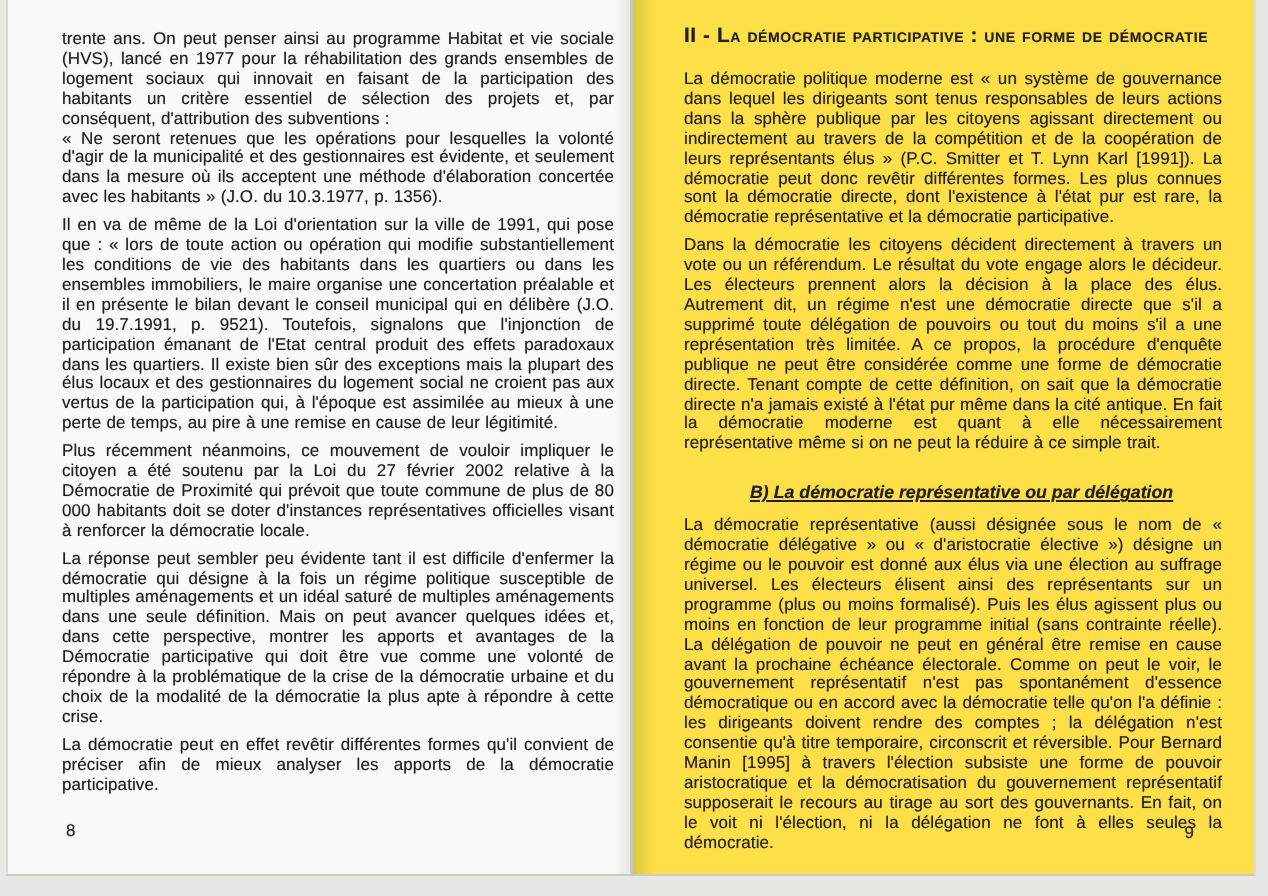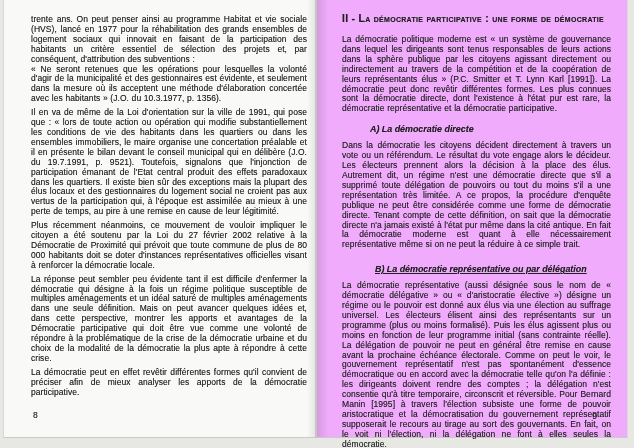--- a/index.html
+++ b/index.html
@@ -27,21 +27,21 @@
   .page-left {
     left: 3px;
     width: 313px;
     border-left: 1px solid #d8d8d3;
     border-bottom: 1px solid #cbcbc5;
     padding: 15px 9px 0 27px;
   }
   .page-right {
     left: 317px;
     width: 311px;
-    background: #f0abfc;
+    background: #fde047;
     border-right: 1px solid #dadad6;
     border-bottom: 1px solid #cbcbc5;
     padding: 13px 16px 0 25px;
   }
   
   .page-left::after {
     content: "";
     position: absolute;
     top: 0; bottom: 0; right: 0;
     width: 9px;
@@ -114,21 +114,20 @@
     <p class="para">La réponse peut sembler peu évidente tant il est difficile d'enfermer la démocratie qui désigne à la fois un régime politique susceptible de multiples aménagements et un idéal saturé de multiples aménagements dans une seule définition. Mais on peut avancer quelques idées et, dans cette perspective, montrer les apports et avantages de la Démocratie participative qui doit être vue comme une volonté de répondre à la problématique de la crise de la démocratie urbaine et du choix de la modalité de la démocratie la plus apte à répondre à cette crise.</p>
     <p class="para">La démocratie peut en effet revêtir différentes formes qu'il convient de préciser afin de mieux analyser les apports de la démocratie participative.</p>
     <div class="page-number page-number-left">8</div>
   </div>
 
   <div class="gutter-line"></div>
 
   <div class="page page-right">
     <h1 class="chapter-heading">II - La démocratie participative : une forme de démocratie</h1>
     <p class="para">La démocratie politique moderne est « un système de gouvernance dans lequel les dirigeants sont tenus responsables de leurs actions dans la sphère publique par les citoyens agissant directement ou indirectement au travers de la compétition et de la coopération de leurs représentants élus » (P.C. Smitter et T. Lynn Karl [1991]). La démocratie peut donc revêtir différentes formes. Les plus connues sont la démocratie directe, dont l'existence à l'état pur est rare, la démocratie représentative et la démocratie participative.</p>
-    <h2 class="section-heading">A) La démocratie directe</h2>
     <p class="para">Dans la démocratie les citoyens décident directement à travers un vote ou un référendum. Le résultat du vote engage alors le décideur. Les électeurs prennent alors la décision à la place des élus. Autrement dit, un régime n'est une démocratie directe que s'il a supprimé toute délégation de pouvoirs ou tout du moins s'il a une représentation très limitée. A ce propos, la procédure d'enquête publique ne peut être considérée comme une forme de démocratie directe. Tenant compte de cette définition, on sait que la démocratie directe n'a jamais existé à l'état pur même dans la cité antique. En fait la démocratie moderne est quant à elle nécessairement représentative même si on ne peut la réduire à ce simple trait.</p>
     <h2 class="section-heading second">B) La démocratie représentative ou par délégation</h2>
     <p class="para">La démocratie représentative (aussi désignée sous le nom de « démocratie délégative » ou « d'aristocratie élective ») désigne un régime ou le pouvoir est donné aux élus via une élection au suffrage universel. Les électeurs élisent ainsi des représentants sur un programme (plus ou moins formalisé). Puis les élus agissent plus ou moins en fonction de leur programme initial (sans contrainte réelle). La délégation de pouvoir ne peut en général être remise en cause avant la prochaine échéance électorale. Comme on peut le voir, le gouvernement représentatif n'est pas spontanément d'essence démocratique ou en accord avec la démocratie telle qu'on l'a définie : les dirigeants doivent rendre des comptes ; la délégation n'est consentie qu'à titre temporaire, circonscrit et réversible. Pour Bernard Manin [1995] à travers l'élection subsiste une forme de pouvoir aristocratique et la démocratisation du gouvernement représentatif supposerait le recours au tirage au sort des gouvernants. En fait, on le voit ni l'élection, ni la délégation ne font à elles seules la démocratie.</p>
 
     <div class="page-number page-number-right">9</div>
   </div>
 
 </div>
 
 </body></html>

